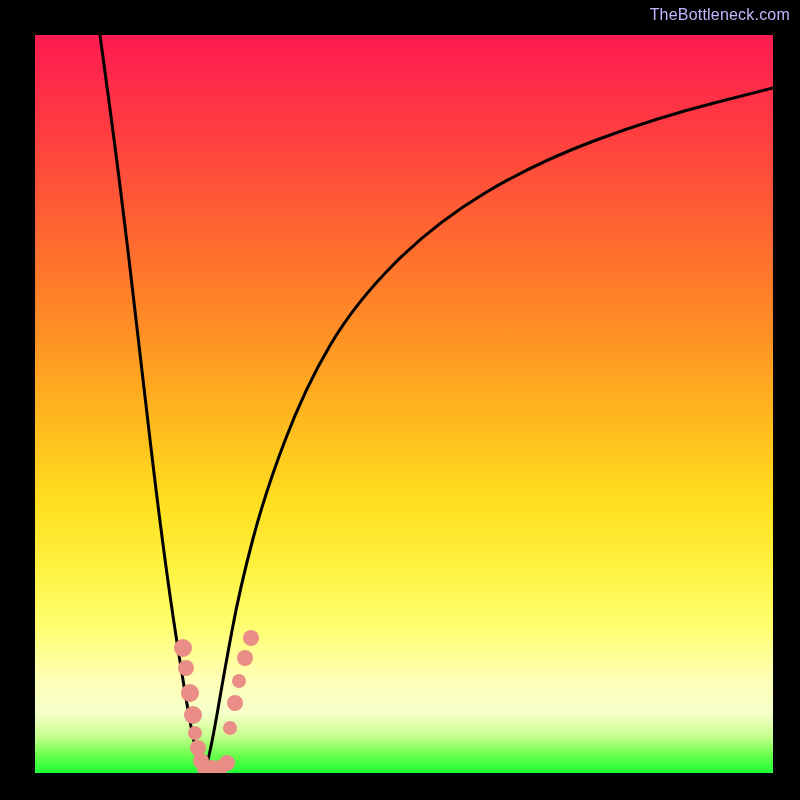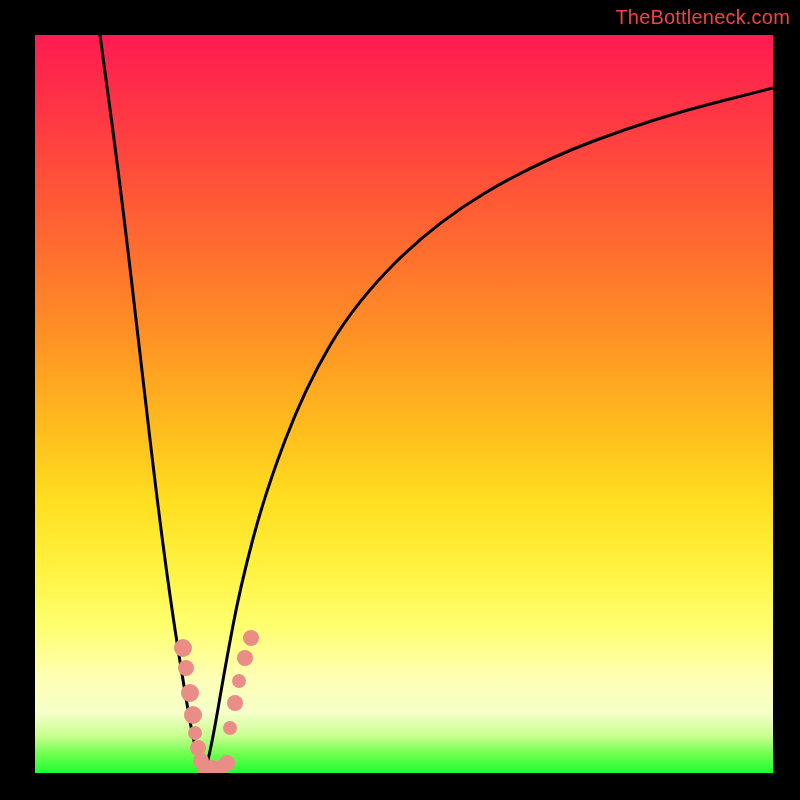--- a/index.html
+++ b/index.html
@@ -39,22 +39,22 @@
       #f4ffc8 92%,
       #c7ff8e 95%,
       #6cff4e 97.5%,
       #1dff34 100%
     );
   }
   .watermark {
     position: absolute;
     top: 6px;
     right: 10px;
-    color: #ef4444;
-    font-size: 20px;
+    color: #c4b5fd;
+    font-size: 16px;
     letter-spacing: 0.2px;
     user-select: none;
   }
   svg.curves {
     position: absolute;
     left: 0;
     top: 0;
   }
 </style>
 </head>

